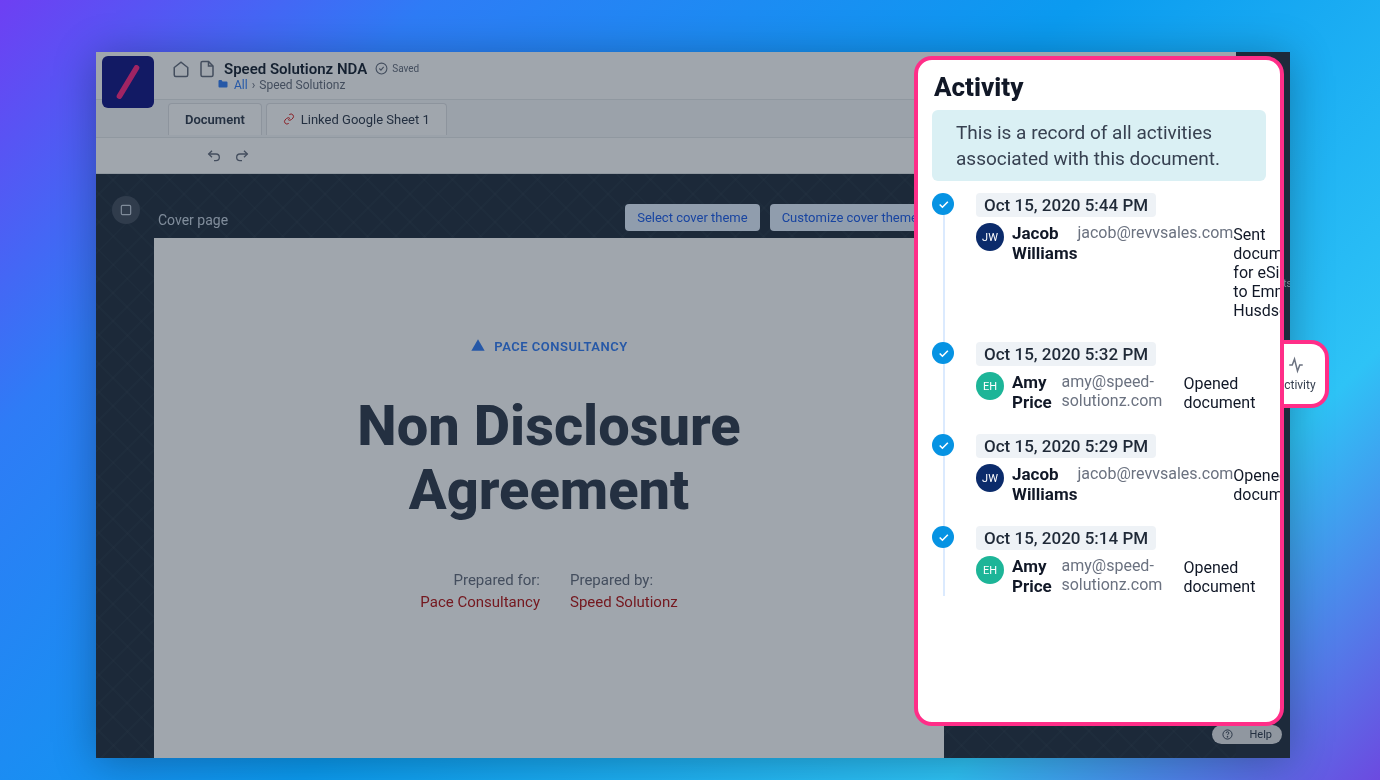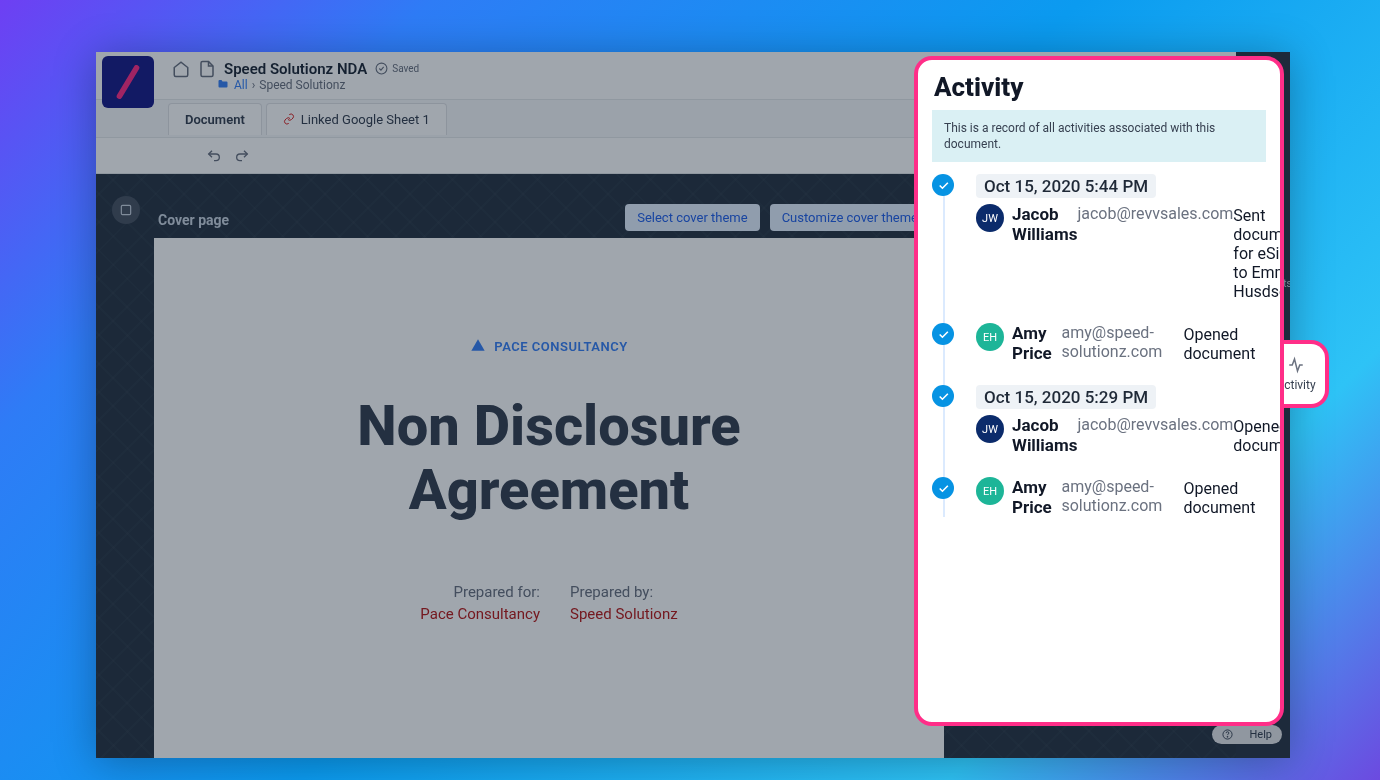--- a/index.html
+++ b/index.html
@@ -20,40 +20,40 @@
 .topbar-right{margin-left:auto;display:flex;align-items:center;gap:8px}
 .btn{padding:6px 14px;border-radius:4px;font-size:13px;border:1px solid #d1d5db;background:#f3f4f6;cursor:pointer}
 .tabs-row{height:38px;display:flex;align-items:center;background:#f7f8fa;border-bottom:1px solid #e6e8eb;padding-left:72px;gap:4px}
 .tab{padding:8px 16px;font-size:13px;color:#374151;background:#fff;border:1px solid #e0e2e6;border-bottom:none;border-radius:4px 4px 0 0;display:flex;align-items:center;gap:6px}
 .tab.active{font-weight:600}
 .sheet-ic{width:12px;height:12px;color:#dc2626}
 .toolbar{height:36px;display:flex;align-items:center;padding:0 12px;gap:12px;background:#fff;border-bottom:1px solid #e6e8eb;padding-left:110px}
 .undo-ic,.redo-ic{width:16px;height:16px;color:#6b7280;cursor:pointer}
 .canvas{height:calc(100% - 122px);background:#2a3645;overflow:hidden;position:relative}
 .canvas::before{content:"";position:absolute;inset:0;background-image:repeating-linear-gradient(45deg,rgba(255,255,255,.02) 0 2px,transparent 2px 20px),repeating-linear-gradient(-45deg,rgba(255,255,255,.02) 0 2px,transparent 2px 20px)}
-.page-label{position:absolute;top:38px;left:62px;color:#cbd5e1;font-size:14px;font-weight:700}
+.page-label{position:absolute;top:38px;left:62px;color:#cbd5e1;font-size:14px;font-weight:400}
 .cover-buttons{position:absolute;top:30px;right:360px;display:flex;gap:10px}
 .cov-btn{padding:6px 12px;background:#e6f0ff;color:#2563eb;border:none;border-radius:4px;font-size:13px;cursor:pointer}
 .round-ic{position:absolute;top:22px;left:16px;width:28px;height:28px;border-radius:50%;background:#4b5563;display:flex;align-items:center;justify-content:center}
 .page{position:absolute;top:64px;left:58px;width:790px;height:580px;background:#fff;padding:60px 40px}
 .brand{display:flex;align-items:center;justify-content:center;gap:8px;color:#3b82f6;font-weight:600;font-size:13px;letter-spacing:.5px;margin-top:40px}
 .brand-ic{width:16px;height:16px}
 .page-title{text-align:center;font-size:56px;font-weight:800;color:#374151;line-height:1.15;margin-top:40px}
-.prep{display:flex;justify-content:center;gap:30px;margin-top:60px}
+.prep{display:flex;justify-content:center;gap:30px;margin-top:48px}
 .prep-col{text-align:right}
 .prep-col.r{text-align:left}
 .prep-lbl{color:#6b7280;font-size:15px}
 .prep-val{color:#b91c1c;font-size:15px;margin-top:4px}
 .right-rail{position:absolute;top:0;right:0;width:54px;height:100%;background:#2c3747;display:flex;flex-direction:column;align-items:center;padding-top:90px;gap:24px}
 .rail-item{display:flex;flex-direction:column;align-items:center;gap:4px;color:#cbd5e1;font-size:10px;cursor:pointer}
 .rail-ic{width:18px;height:18px}
 .help-pill{position:absolute;bottom:14px;right:8px;background:#e5e7eb;border-radius:12px;padding:3px 10px;font-size:11px;color:#374151;display:flex;align-items:center;gap:16px}
 .activity-panel{position:absolute;top:56px;right:96px;width:370px;height:670px;background:#fff;border:4px solid #ff2e88;border-radius:18px;z-index:50;padding:10px 14px 14px 14px;overflow:hidden}
 .activity-title{font-size:26px;font-weight:800;color:#111827;margin:2px 0 8px 2px}
-.activity-desc{background:#daf0f4;border-radius:0;padding:10px 12px;font-size:12px;color:#374151;line-height:1.35}
+.activity-desc{background:#daf0f4;border-radius:6px;padding:10px 24px;font-size:19px;color:#374151;line-height:1.35}
 .timeline{margin-top:12px;position:relative}
 .timeline::before{content:"";position:absolute;left:11px;top:10px;bottom:0;width:2px;background:#dbeafe}
 .ev{position:relative;padding-left:44px;margin-bottom:22px}
 .ev-dot{position:absolute;left:0;top:0;width:22px;height:22px;border-radius:50%;background:#0693e3;display:flex;align-items:center;justify-content:center}
 .ev-dot svg{width:13px;height:13px;color:#fff}
 .ev-time{display:inline-block;background:#eef2f6;border-radius:4px;padding:2px 8px;font-size:17px;font-weight:500;color:#1f2937}
 .ev-body{display:flex;gap:8px;margin-top:6px}
 .avatar{width:28px;height:28px;border-radius:50%;display:flex;align-items:center;justify-content:center;color:#fff;font-size:11px;font-weight:400;flex-shrink:0}
 .av-jw{background:#0b2b6b}
 .av-eh{background:#1db598}
@@ -246,20 +246,21 @@
       <span class="ev-name">Jacob Williams</span>
       <span class="ev-email">jacob@revvsales.com</span>
       <span class="ev-action">Sent document for eSign to Emma Husdson</span>
     </div>
   </div></div>
       <div class="ev"><div class="ev-dot">
           <svg viewBox="0 0 24 24" fill="none" stroke="currentColor" stroke-width="3">
             <path d="M5 12l5 5L20 7"></path>
           </svg>
         </div>
+  <span class="ev-time">Oct 15, 2020 5:32 PM</span>
   <div class="ev-body">
     <div class="avatar av-eh">EH</div>
     <div class="ev-txt">
       <span class="ev-name">Amy Price</span>
       <span class="ev-email">amy@speed-solutionz.com</span>
       <span class="ev-action">Opened document</span>
     </div>
   </div></div>
       <div class="ev"><div class="ev-dot">
           <svg viewBox="0 0 24 24" fill="none" stroke="currentColor" stroke-width="3">
@@ -273,20 +274,21 @@
       <span class="ev-name">Jacob Williams</span>
       <span class="ev-email">jacob@revvsales.com</span>
       <span class="ev-action">Opened document</span>
     </div>
   </div></div>
       <div class="ev"><div class="ev-dot">
           <svg viewBox="0 0 24 24" fill="none" stroke="currentColor" stroke-width="3">
             <path d="M5 12l5 5L20 7"></path>
           </svg>
         </div>
+  <span class="ev-time">Oct 15, 2020 5:14 PM</span>
   <div class="ev-body">
     <div class="avatar av-eh">EH</div>
     <div class="ev-txt">
       <span class="ev-name">Amy Price</span>
       <span class="ev-email">amy@speed-solutionz.com</span>
       <span class="ev-action">Opened document</span>
     </div>
   </div></div>
     </div>
 </div>

